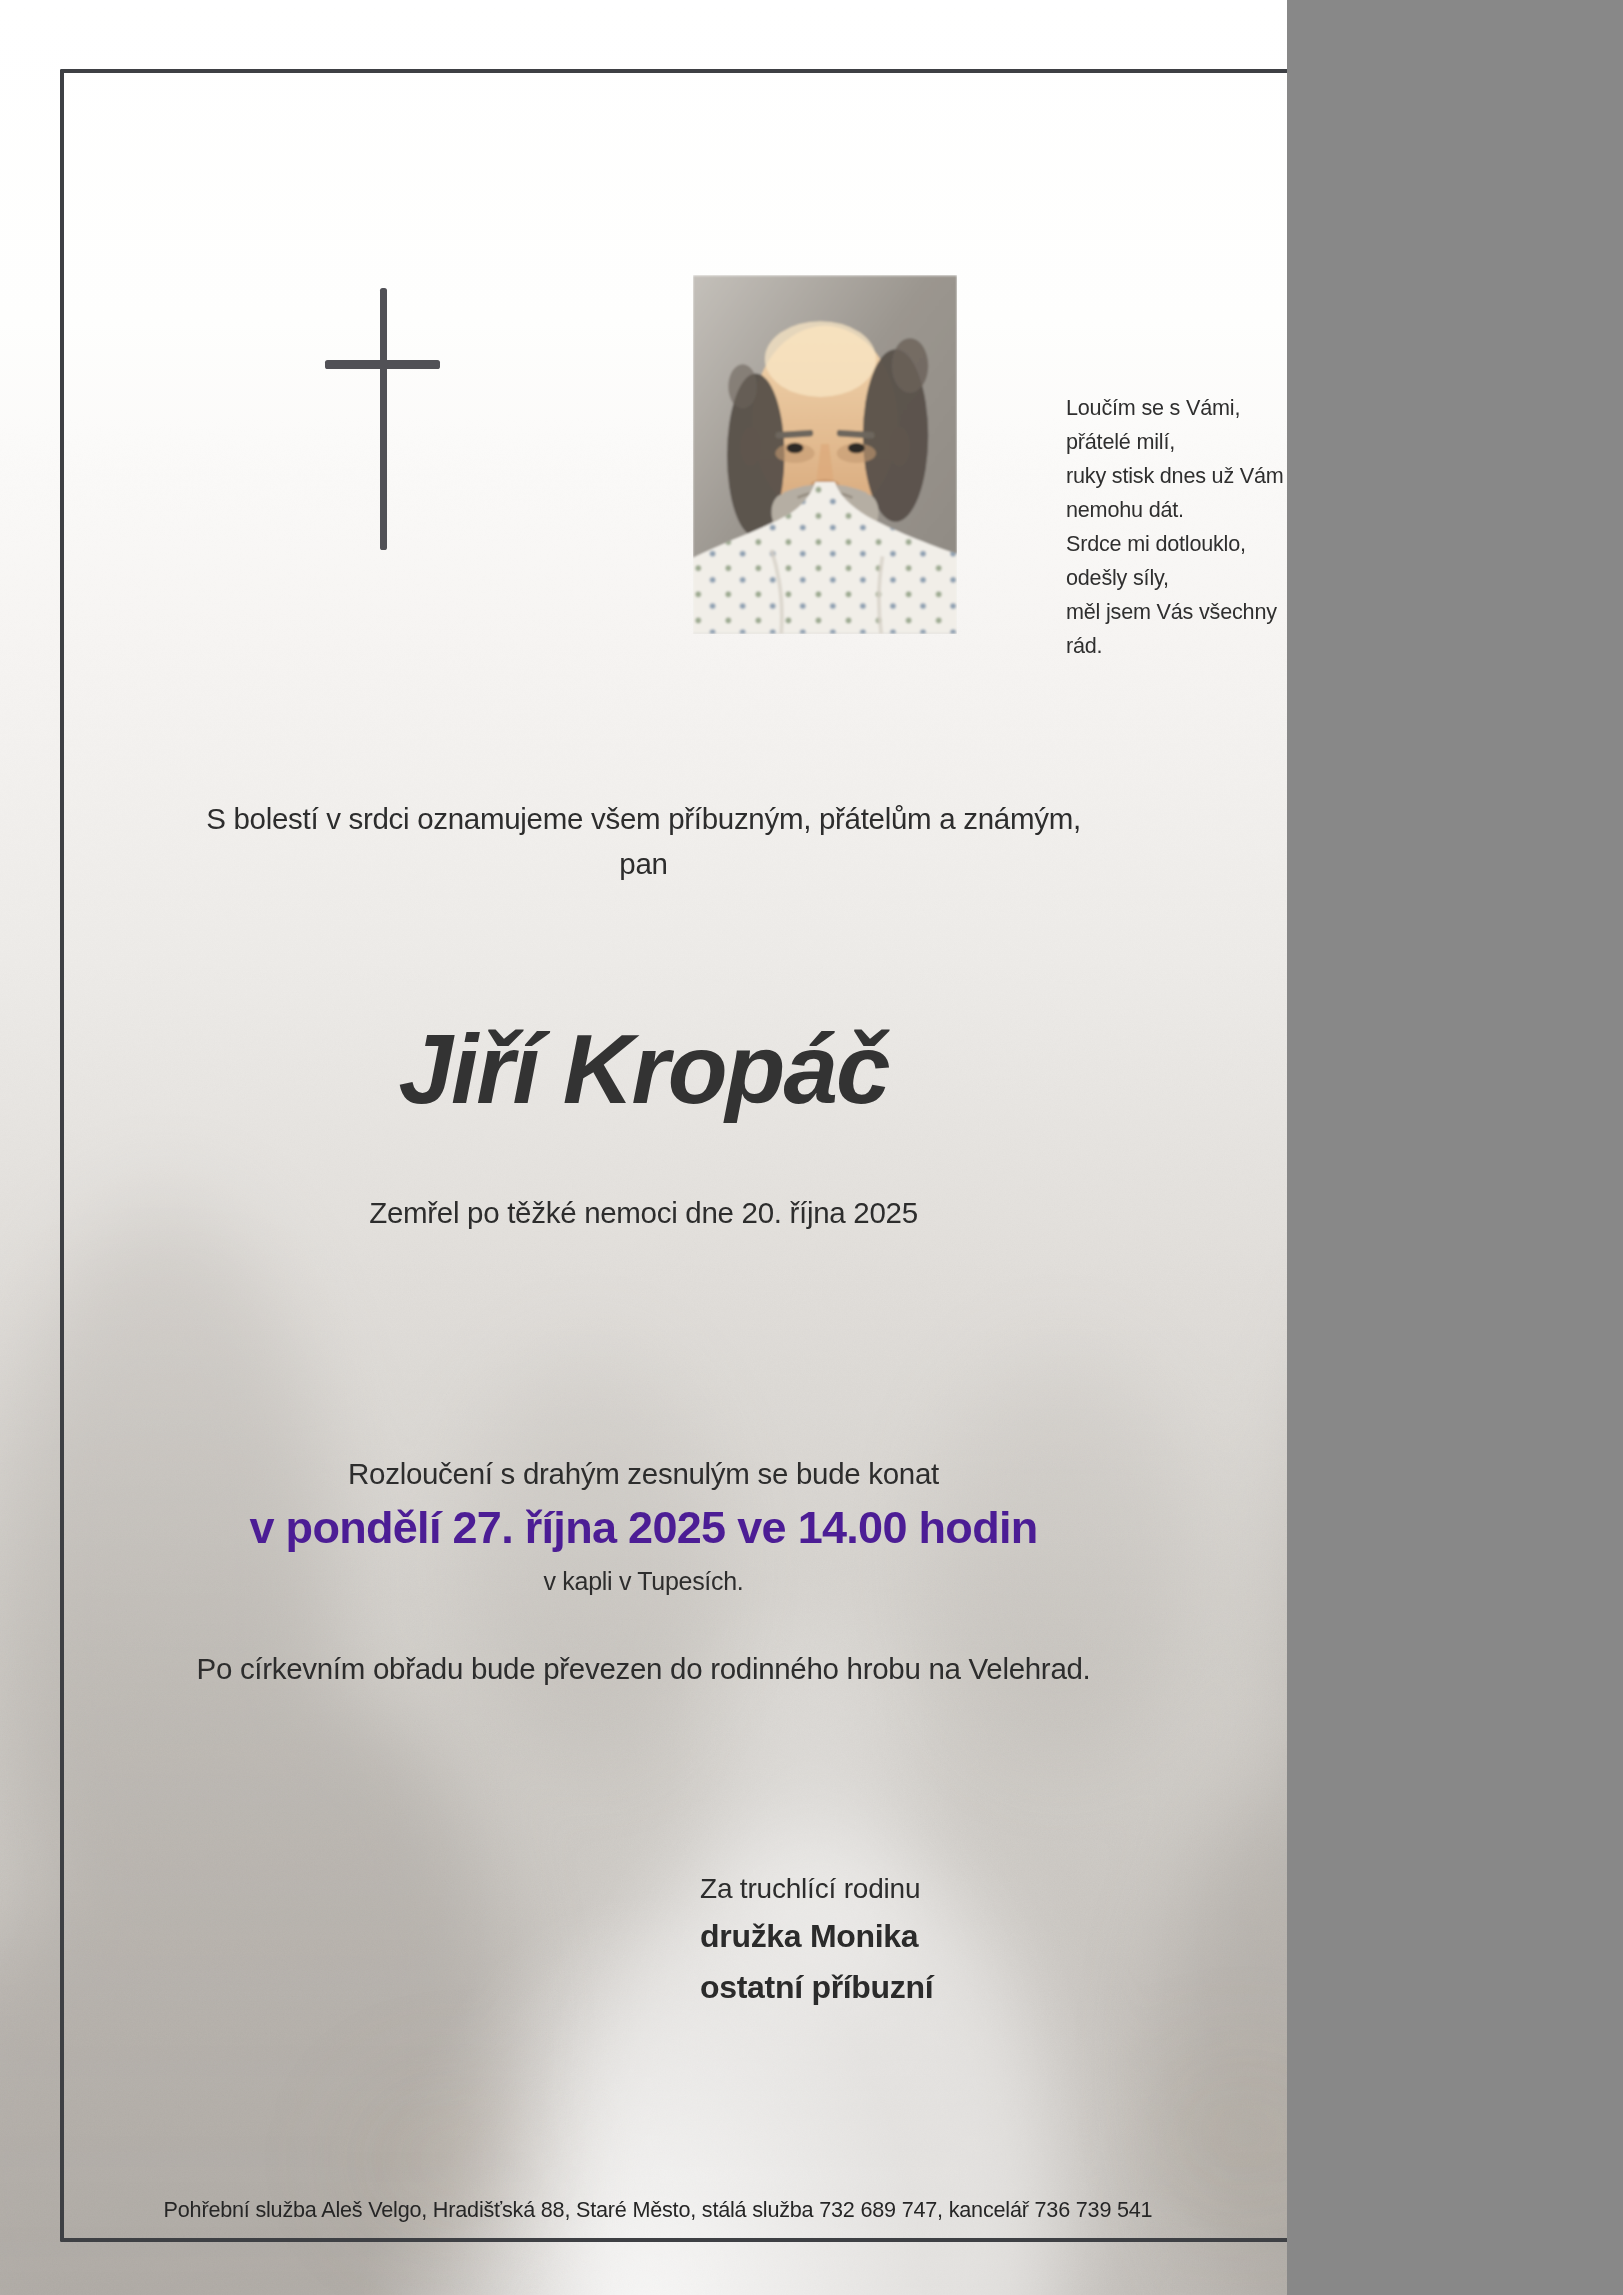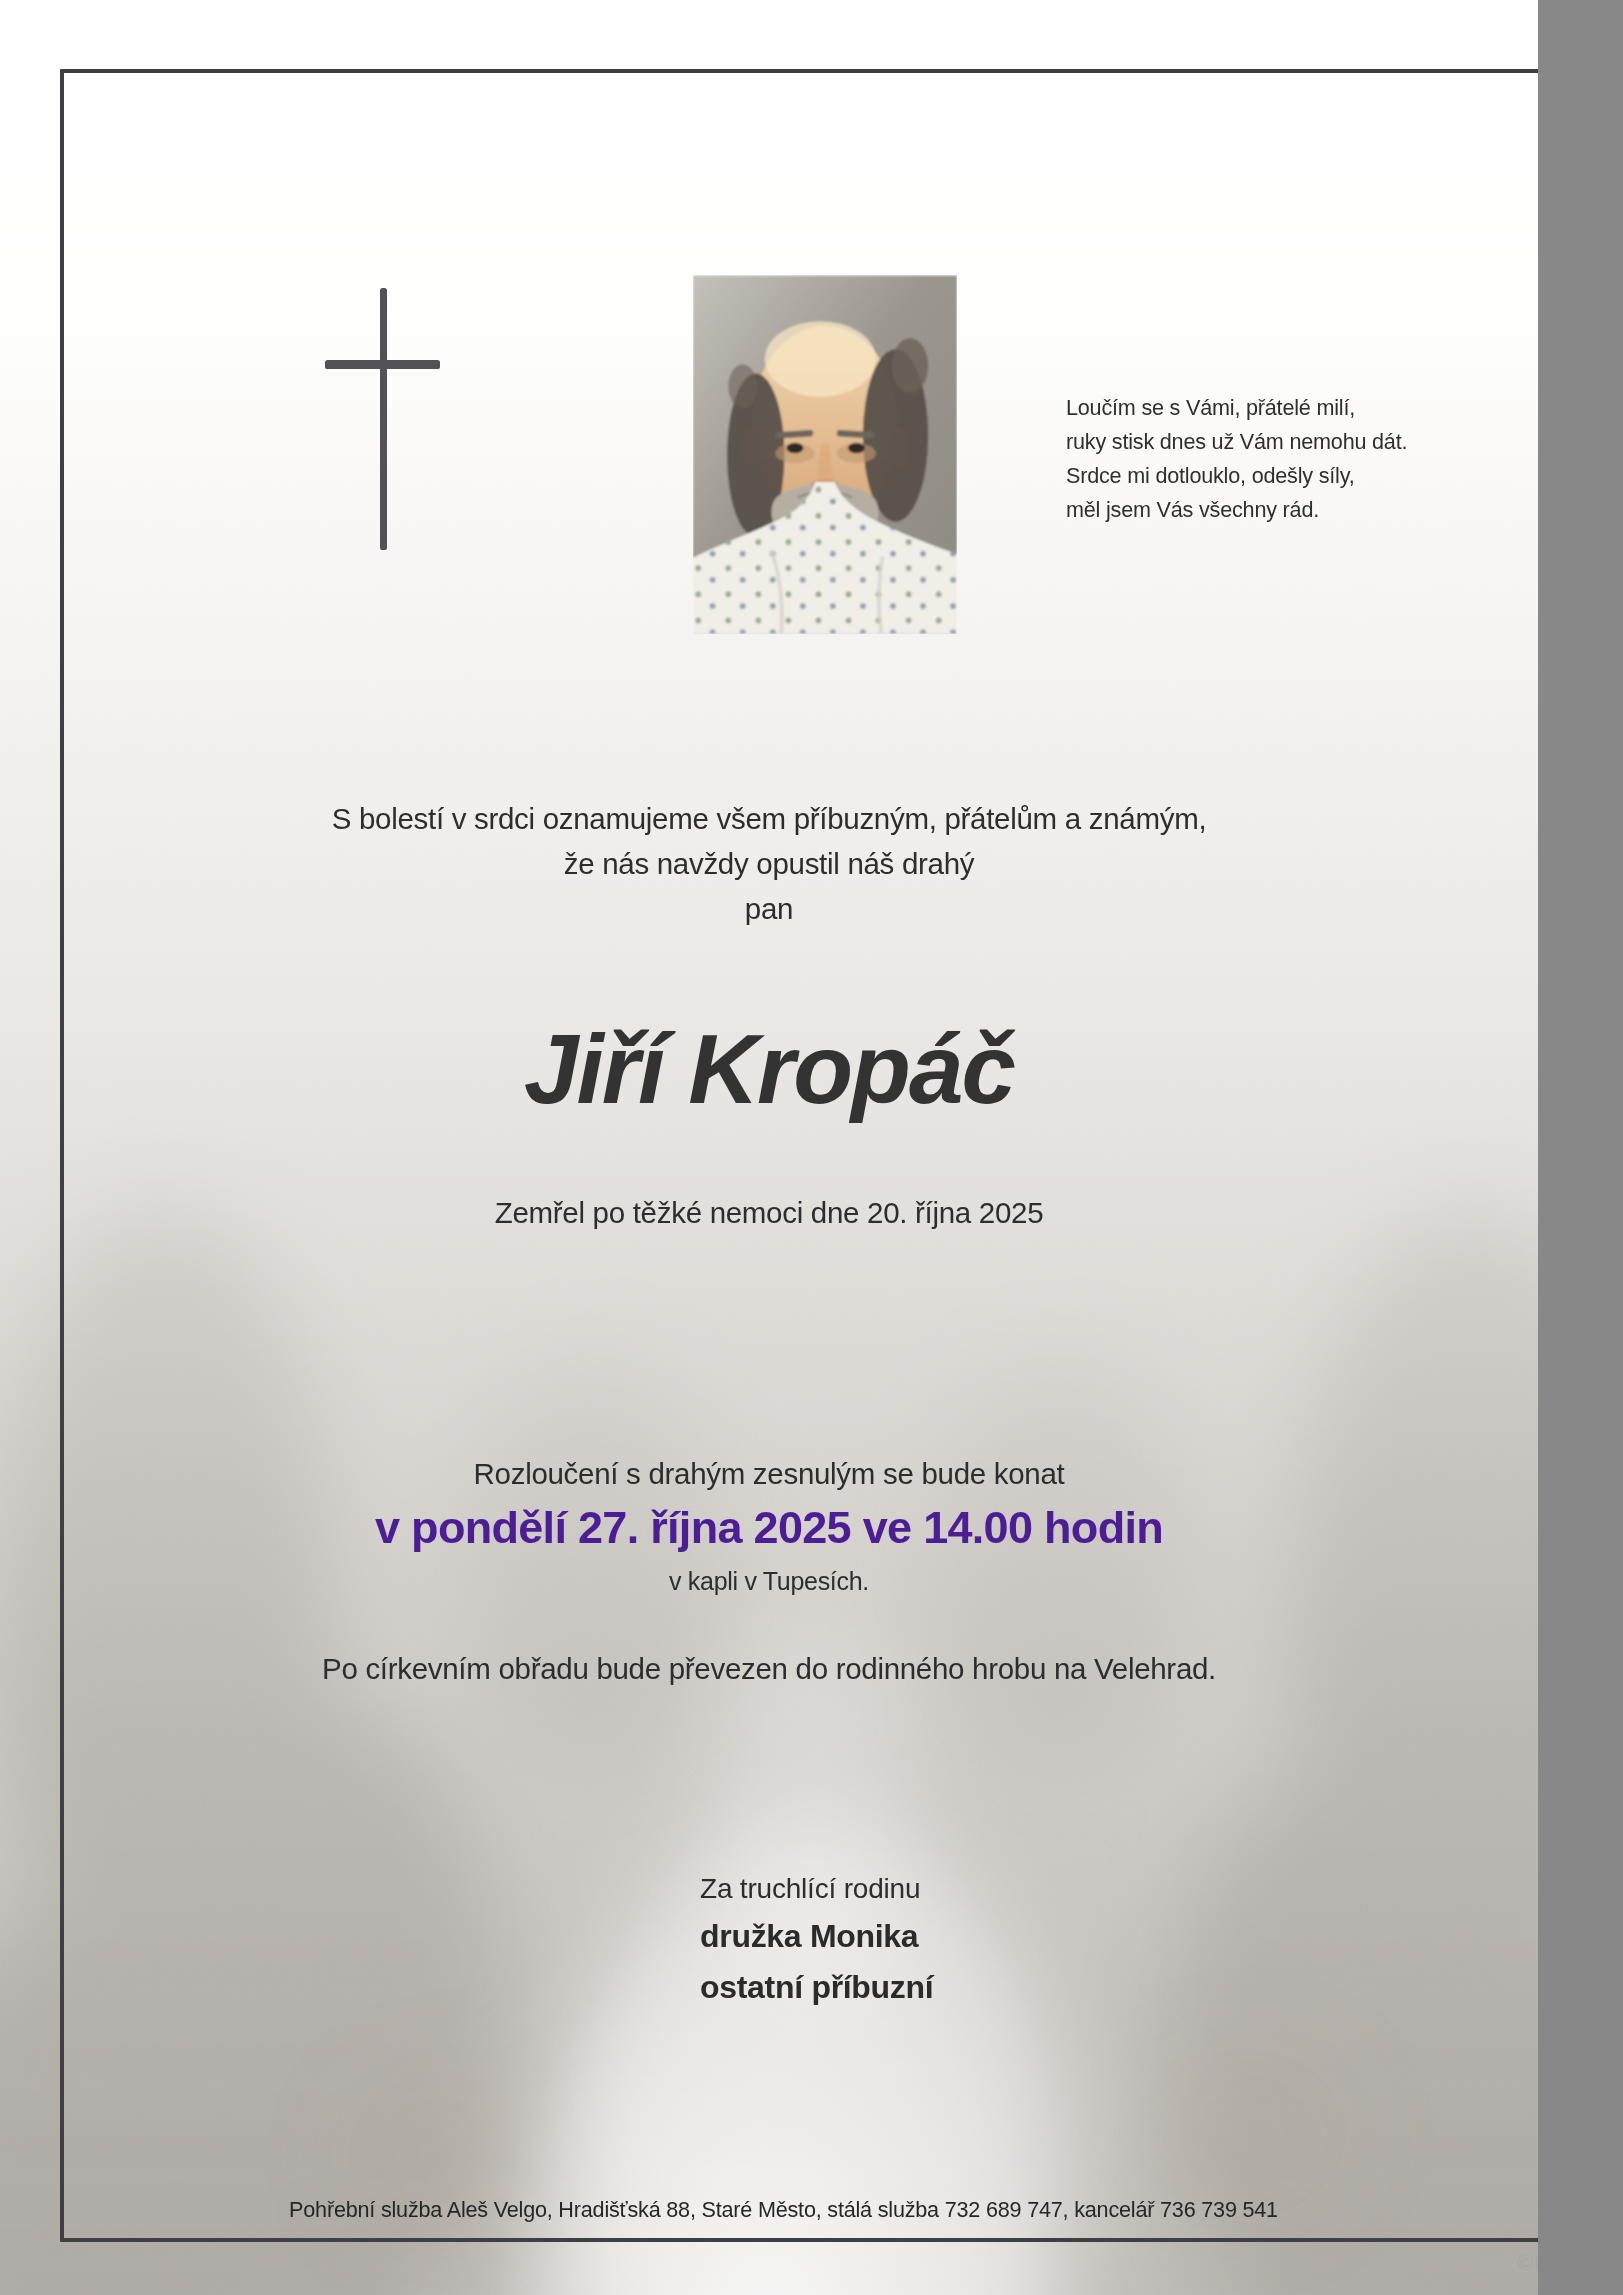--- a/index.html
+++ b/index.html
@@ -1,17 +1,17 @@
 <!DOCTYPE html>
 <html style="font-size:10.5px"><head>
 <meta charset="utf-8">
 <style>
   html,body{margin:0;padding:0;background:#888;}
   .page{
-    position:relative;width:1538px;height:2295px;overflow:hidden;
+    position:relative;width:1287px;height:2295px;overflow:hidden;
     background:#ffffff;
     font-family:"Liberation Sans", sans-serif;
     color:#2d2d2d;
   }
   
   .bg{
     position:absolute;inset:0;
     background:
       radial-gradient(ellipse 458px 720px at 50% 102%, rgba(255,255,255,0.75) 0%, rgba(255,255,255,0) 62%),
       linear-gradient(180deg,#ffffff 0%,#fefefd 14%,#f6f4f2 28%,#edebe8 42%,#e1deda 56%,#d3d0cb 72%,#c8c4bf 88%,#c2beb9 100%);
@@ -162,21 +162,20 @@
 
   <div class="poem">
     <div>Loučím se s Vámi, přátelé milí,</div>
     <div>ruky stisk dnes už Vám nemohu dát.</div>
     <div>Srdce mi dotlouklo, odešly síly,</div>
     <div>měl jsem Vás všechny rád.</div>
   </div>
 
   <div class="announce">
     <div>S bolestí v srdci oznamujeme všem příbuzným, přátelům a známým,</div>
-    <div>že nás navždy opustil náš drahý</div>
     <div>pan</div>
   </div>
 
   <div class="name">Jiří Kropáč</div>
 
   <div class="death">
     <div>Zemřel po těžké nemoci dne 20. října 2025</div>
   </div>
 
   <div class="ceremony">

